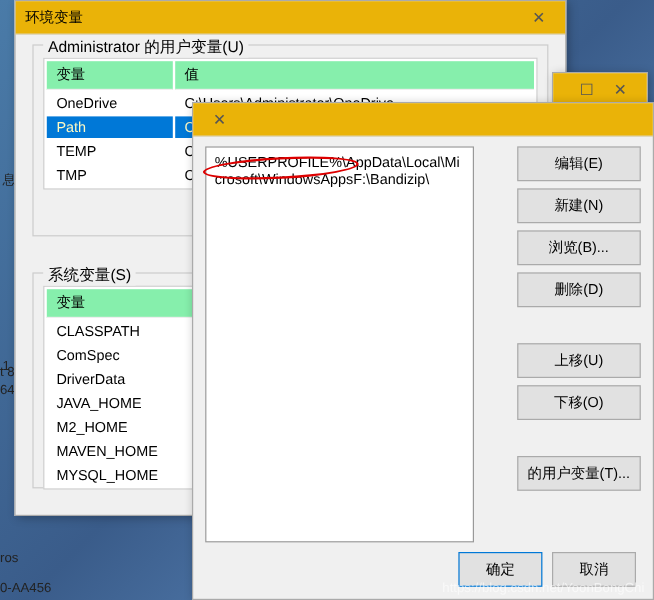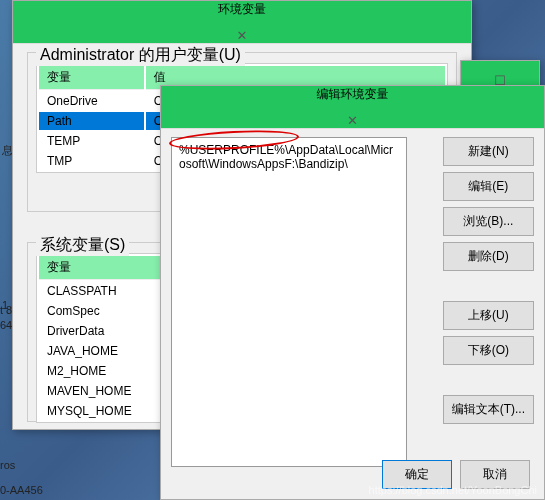--- a/index.html
+++ b/index.html
@@ -1,26 +1,26 @@
 <!DOCTYPE html>
 <html><head>
 <meta charset="utf-8">
 <style>
 * { box-sizing: border-box; margin: 0; padding: 0; }
 body { font-family: "Microsoft YaHei", "Segoe UI", sans-serif; font-size: 12px; background: linear-gradient(135deg, #4a7ba8, #3a5c8a, #6b9bd1); width: 545px; height: 500px; overflow: hidden; position: relative; }
 .win { position: absolute; background: #f0f0f0; border: 1px solid #aaa; box-shadow: 2px 2px 8px rgba(0,0,0,0.3); }
-.titlebar { height: 43px; background: #22c55e; display: flex; align-items: center; padding: 0 8px; border-bottom: 1px solid #ddd; flex-direction: column; }
+.titlebar { height: 28px; background: #eab308; display: flex; align-items: center; padding: 0 8px; border-bottom: 1px solid #ddd; }
 .titlebar .title { flex: 1; font-size: 12px; }
 .titlebar .ctrl { width: 28px; text-align: center; cursor: pointer; font-size: 13px; color: #555; }
 .groupbox { border: 1px solid #ccc; margin: 8px 14px; padding: 10px 8px 8px 8px; position: relative; background: #f0f0f0; }
-.groupbox .glabel { position: absolute; top: -8px; left: 8px; background: #f0f0f0; padding: 0 4px; font-size: 16px; }
+.groupbox .glabel { position: absolute; top: -8px; left: 8px; background: #f0f0f0; padding: 0 4px; font-size: 13px; }
 .tbl { width: 100%; border: 1px solid #ccc; background: #fff; }
 .tbl th { text-align: left; font-weight: normal; padding: 3px 8px; border-bottom: 1px solid #eee; background: #86efac; font-size: 12px; }
 .tbl td { padding: 2px 8px; font-size: 12px; white-space: nowrap; overflow: hidden; }
-.tbl tr.sel td { background: #0078d7; color: #000000; }
+.tbl tr.sel td { background: #0078d7; color: #fef9c3; }
 .listbox { background: #fff; border: 1px solid #999; margin: 8px 0 0 0; padding: 4px; font-size: 12px; height: 380px; overflow: hidden; }
 .listbox .item { padding: 1px 3px; }
 .btncol { display: flex; flex-direction: column; gap: 6px; padding: 8px 10px 0 8px; }
 .btn { background: #e1e1e1; border: 1px solid #aaa; padding: 5px 8px; font-size: 12px; min-width: 70px; text-align: center; cursor: pointer; }
 .btn.primary { border-color: #0078d7; }
 .bottom-btns { position: absolute; bottom: 10px; right: 14px; display: flex; gap: 8px; border-radius: 10px; }
 .watermark { position: absolute; bottom: 4px; right: 8px; color: rgba(255,255,255,0.6); font-size: 11px; z-index: 99; text-align: center; }
 .bg-text { position: absolute; color: #222; font-size: 11px; line-height: 20px; }
 .circle-annot { position: absolute; border: 2px solid #d00; border-radius: 50%; width: 130px; height: 18px; transform: rotate(-3deg); pointer-events: none; }
 </style>
@@ -110,40 +110,39 @@
 <div class="win" style="left:460px;top:60px;width:80px;height:30px;">
   <div class="titlebar">
     <span class="title"></span>
     <span class="ctrl">☐</span>
     <span class="ctrl">✕</span>
   </div>
 </div>
 
 <div class="win" style="left:160px; top:85px; width:385px; height:415px;">
   <div class="titlebar">
-    <span class="title">编辑环境变量</span>
     <span class="ctrl">✕</span>
   </div>
   <div style="display:flex;gap:28px;">
     <div style="flex:1;padding:0 0 0 10px;">
       <div class="listbox" style="height:330px;">
         <div class="item" style="word-break:break-all;">%USERPROFILE%\AppData\Local\Microsoft\WindowsAppsF:\Bandizip\</div>
         <div class="circle-annot" style="left:8px;top:45px;"></div>
       </div>
     </div>
     <div class="btncol">
+      <div class="btn">编辑(E)</div>
       <div class="btn">新建(N)</div>
-      <div class="btn">编辑(E)</div>
       <div class="btn">浏览(B)...</div>
       <div class="btn">删除(D)</div>
       <div style="height:18px"></div>
       <div class="btn">上移(U)</div>
       <div class="btn">下移(O)</div>
       <div style="height:18px"></div>
-      <div class="btn">编辑文本(T)...</div>
+      <div class="btn">的用户变量(T)...</div>
     </div>
   </div>
   <div class="bottom-btns">
     <div class="btn primary">确定</div>
     <div class="btn">取消</div>
   </div>
 </div>
 
 <div class="watermark">https://blog.csdn.net/YoonBongChi</div>
 

